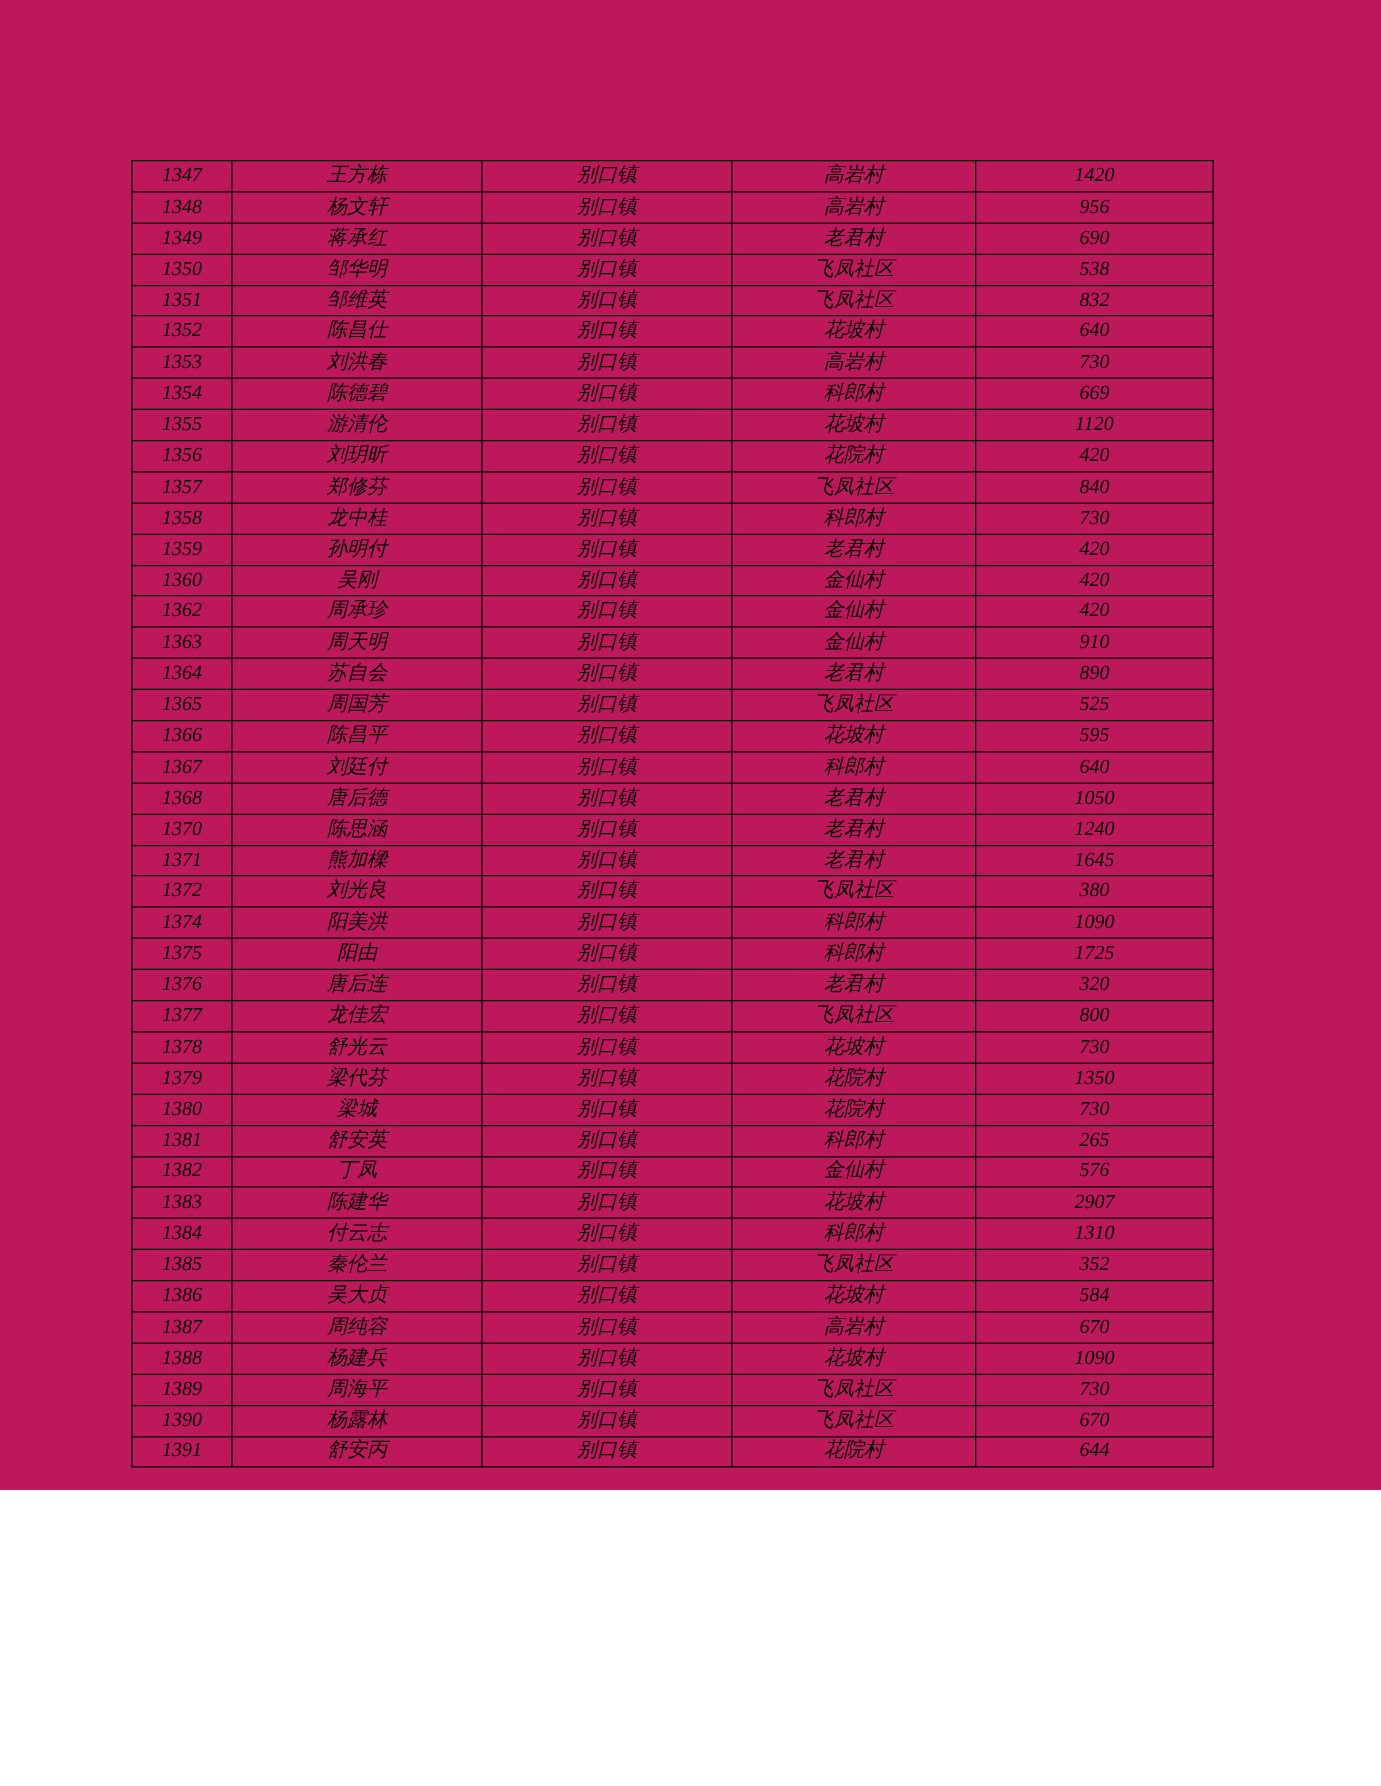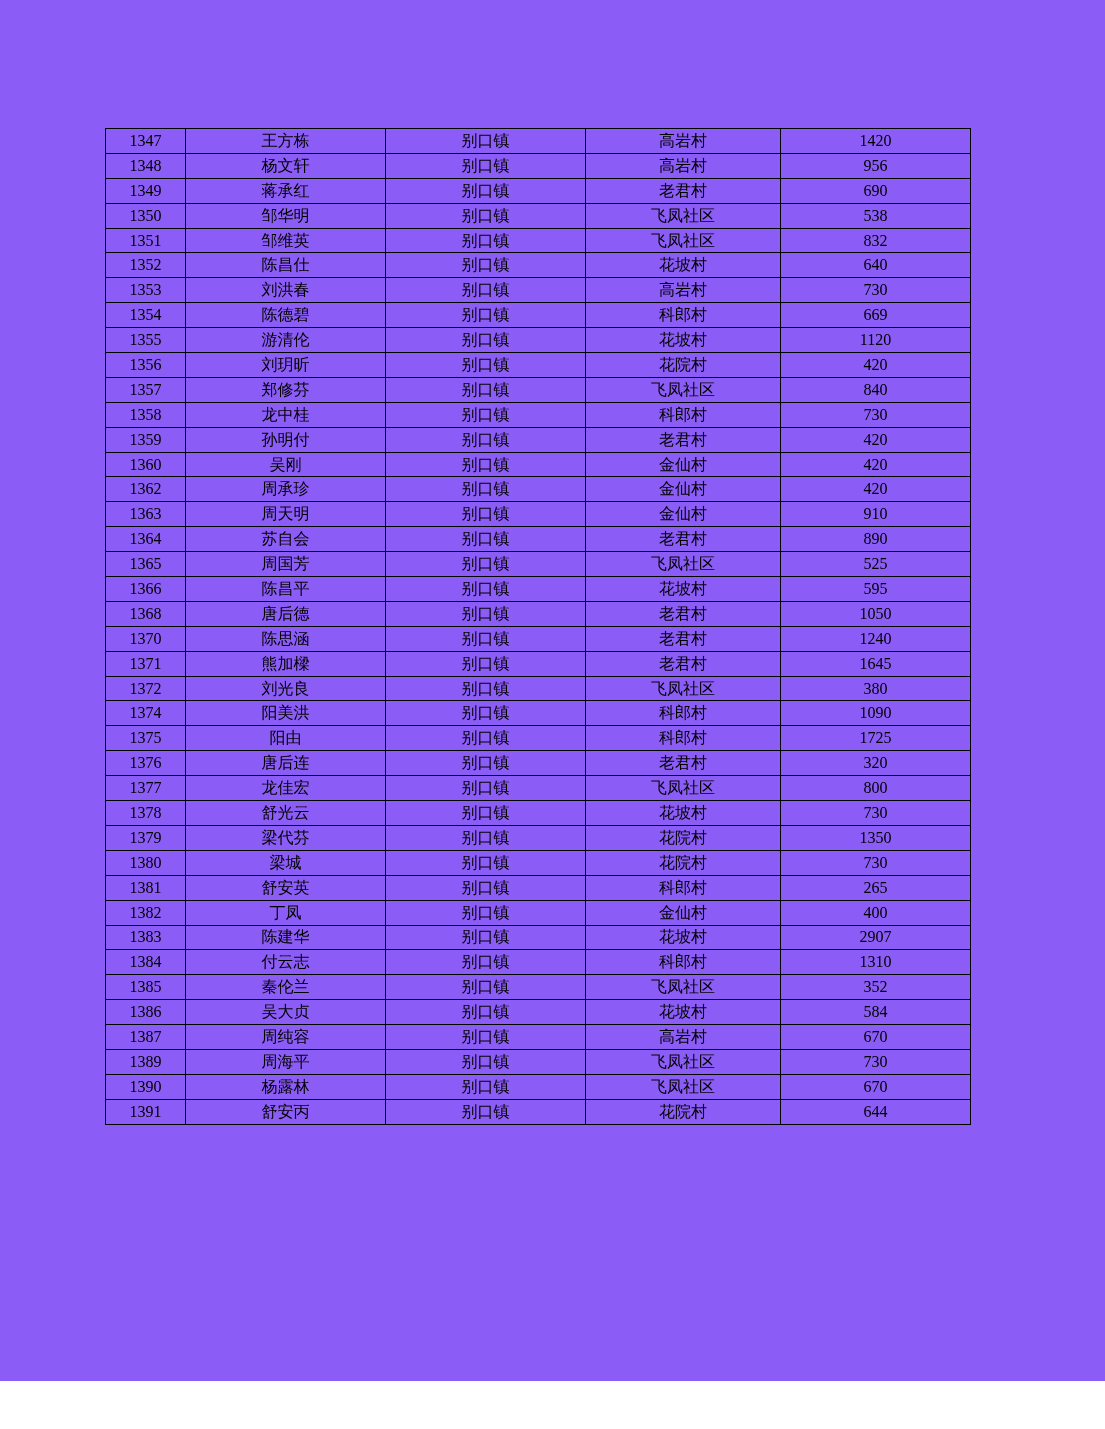--- a/index.html
+++ b/index.html
@@ -6,23 +6,24 @@
   html, body {
     margin: 0;
     padding: 0;
     background: #ffffff;
     font-family: "Liberation Serif", "DejaVu Serif", serif;
     color: #000000;
   }
   .sheet {
     position: relative;
     width: 1105px;
-    height: 1381px;
-    background: #8b5cf6;
+    height: 1192px;
+    background: #be185d;
     overflow: hidden;
+    font-style: italic;
   }
   table.roster {
     position: absolute;
     left: 105px;
     top: 128px;
     width: 865px;
     border-collapse: collapse;
     table-layout: fixed;
   }
   table.roster td {
@@ -201,20 +202,27 @@
   </tr>
 
   <tr>
     <td>1366</td>
     <td>陈昌平</td>
     <td>别口镇</td>
     <td>花坡村</td>
     <td>595</td>
   </tr>
 
+  <tr>
+    <td>1367</td>
+    <td>刘廷付</td>
+    <td>别口镇</td>
+    <td>科郎村</td>
+    <td>640</td>
+  </tr>
 
   <tr>
     <td>1368</td>
     <td>唐后德</td>
     <td>别口镇</td>
     <td>老君村</td>
     <td>1050</td>
   </tr>
 
 
@@ -305,21 +313,21 @@
     <td>别口镇</td>
     <td>科郎村</td>
     <td>265</td>
   </tr>
 
   <tr>
     <td>1382</td>
     <td>丁凤</td>
     <td>别口镇</td>
     <td>金仙村</td>
-    <td>400</td>
+    <td>576</td>
   </tr>
 
   <tr>
     <td>1383</td>
     <td>陈建华</td>
     <td>别口镇</td>
     <td>花坡村</td>
     <td>2907</td>
   </tr>
 
@@ -348,20 +356,27 @@
   </tr>
 
   <tr>
     <td>1387</td>
     <td>周纯容</td>
     <td>别口镇</td>
     <td>高岩村</td>
     <td>670</td>
   </tr>
 
+  <tr>
+    <td>1388</td>
+    <td>杨建兵</td>
+    <td>别口镇</td>
+    <td>花坡村</td>
+    <td>1090</td>
+  </tr>
 
   <tr>
     <td>1389</td>
     <td>周海平</td>
     <td>别口镇</td>
     <td>飞凤社区</td>
     <td>730</td>
   </tr>
 
   <tr>

